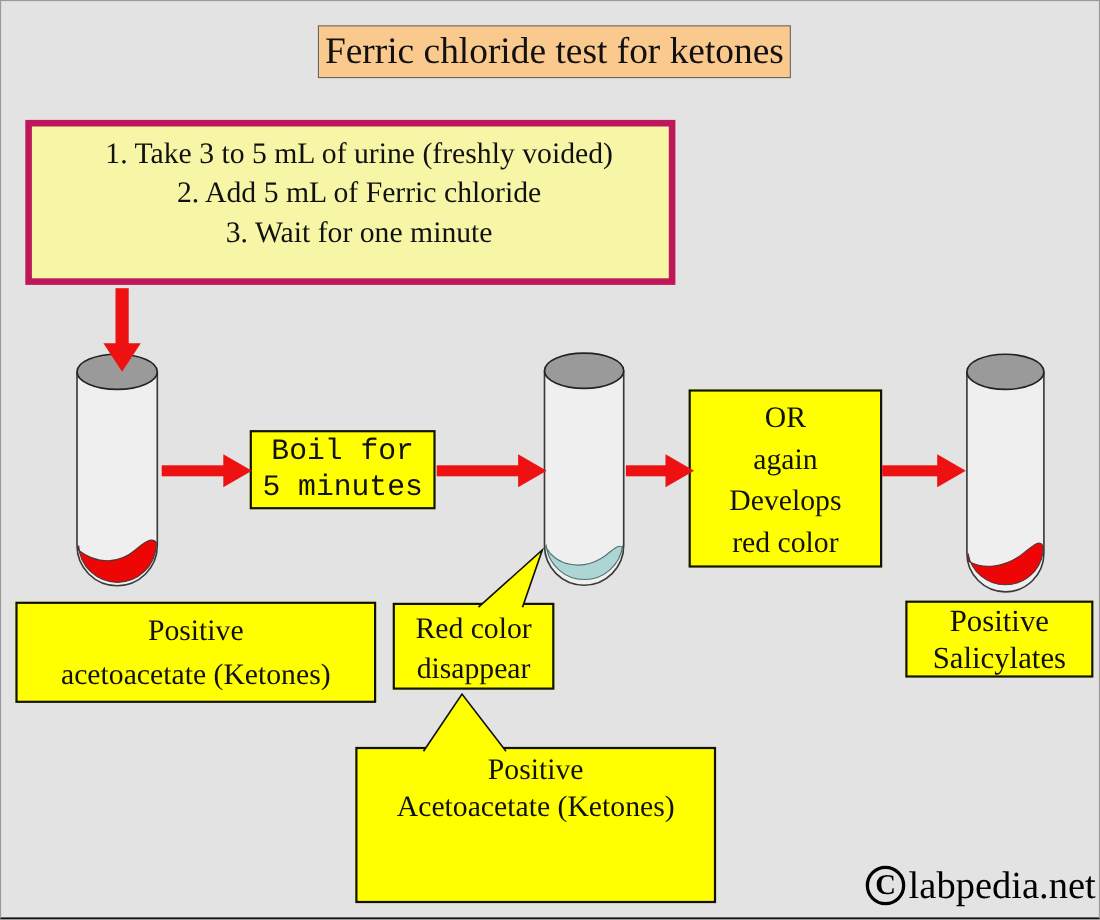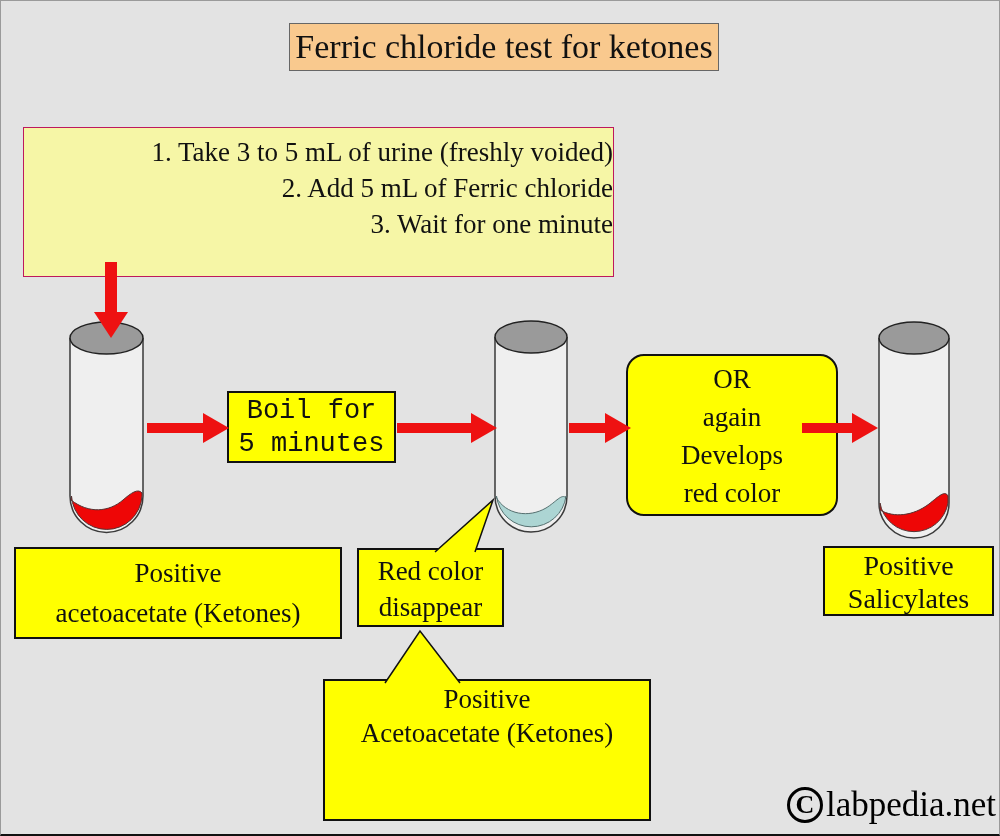--- a/index.html
+++ b/index.html
@@ -10,28 +10,27 @@
     font-family:"Liberation Serif","DejaVu Serif",serif;color:#111;
   }
   .box{position:absolute;box-sizing:border-box;text-align:center;}
   .title-box{
     left:288px;top:22px;width:430px;height:48px;
     background:#f9c98e;border:1px solid #666;
     font-size:34px;line-height:46px;
   }
   .steps-box{
     left:22px;top:108px;width:591px;height:150px;
-    background:#f6f6a6;border:1px solid #be185d;
-    font-size:27px;line-height:36px;text-align:right;
+    background:#f6f6a6;border:6px solid #be185d;
+    font-size:27px;line-height:36px;text-align:center;
     padding:6px 0 0 16px;
-    margin-top:18px;
   }
   .yellow{background:#ffff00;border:2px solid #111;}
   .boil-box{left:226px;top:390px;width:169px;height:72px;font-size:27px;line-height:33px;padding-top:2px;font-family:Liberation Mono, monospace;}
-  .or-box{left:625px;top:353px;width:212px;height:162px;font-size:27px;line-height:38px;padding-top:4px;border-radius:18px;}
+  .or-box{left:625px;top:353px;width:176px;height:162px;font-size:27px;line-height:38px;padding-top:4px;}
   .aceto-box{left:13px;top:546px;width:328px;height:92px;font-size:27px;line-height:40px;padding-top:4px;}
   .callout-box{left:356px;top:547px;width:147px;height:79px;font-size:27px;line-height:36px;padding-top:3px;}
   .salicylates-box{left:822px;top:545px;width:171px;height:70px;font-size:28px;line-height:33px;padding-top:1px;}
   .result-box{left:322px;top:678px;width:328px;height:142px;font-size:27px;line-height:34px;padding-top:1px;}
   .overlay{position:absolute;left:0;top:0;width:1000px;height:836px;pointer-events:none;}
   .watermark{
     position:absolute;left:786px;top:783px;height:42px;
     display:flex;align-items:center;font-size:35px;color:#000;
   }
   .c-circle{

